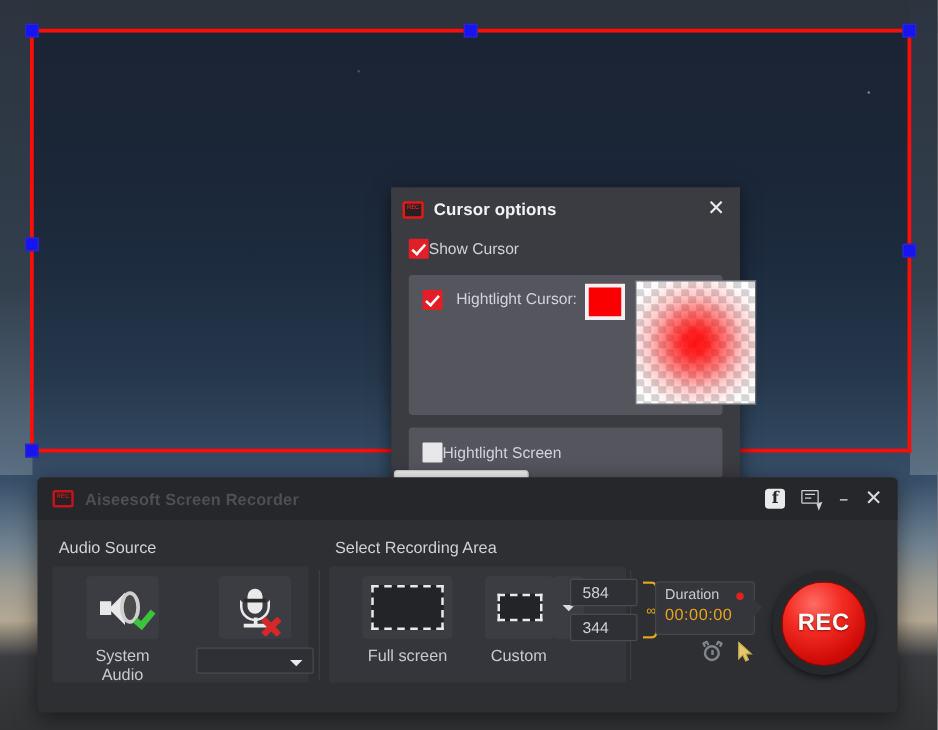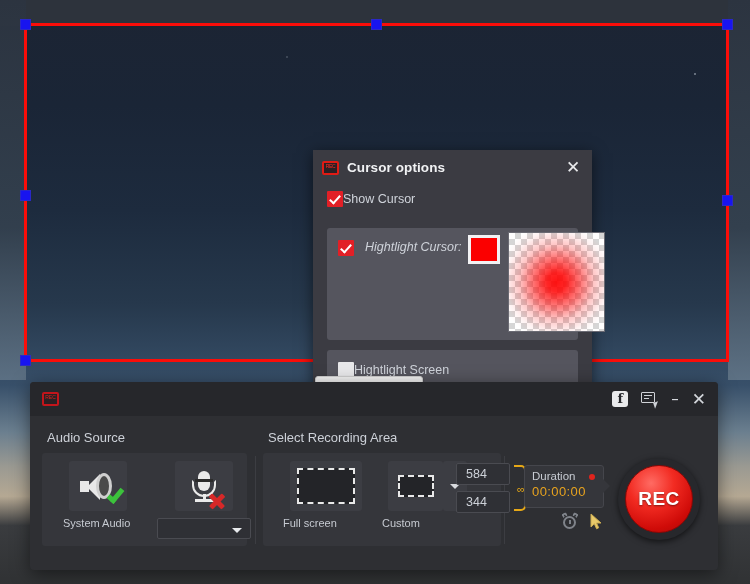--- a/index.html
+++ b/index.html
@@ -141,24 +141,23 @@
     font-size: 12.5px; color: #cfd3da;
   }
 
   .panel {
     background: #55555e;
     border-radius: 3px;
     margin: 0 14px;
   }
   .panel-hl {
     height: 112px;
-    margin-top: 15px;
+    margin-top: 7px;
     position: relative;
     padding: 12px 0 0 11px;
-    font-style: italic;
   }
   .hl-row { display: flex; align-items: flex-start; }
   .hl-label { margin-left: 11px; font-size: 12.5px; color: #cfd3da; }
   .swatch {
     position: absolute;
     left: 141px; top: 7px;
     width: 32px; height: 29px;
     background: #fb0000;
     border: 3px solid #f2f2f4;
   }
@@ -299,21 +298,22 @@
   .tile-sys  { left: 27px;  top: 8px;  width: 58px; height: 50px; }
   .tile-mic  { left: 133px; top: 8px;  width: 58px; height: 50px; }
   .tile-full { left: 27px;  top: 8px;  width: 72px; height: 50px; }
   .tile-cust { left: 125px; top: 8px;  width: 55px; height: 50px; }
   .tile-cust-arrow {
     left: 180px; top: 8px; width: 24px; height: 50px;
     background: #3c3d43;
   }
   .under-label {
     position: absolute;
-    font-size: 11px; color: #c6cad1;
+    font-size: 13px; color: #c6cad1;
+    text-align: center;
   }
   .ul-sys  { left: 21px;  top: 64px; width: 70px; }
   .ul-full { left: 20px;  top: 64px; width: 86px; }
   .ul-cust { left: 119px; top: 64px; width: 66px; }
 
   .audio-dd {
     position: absolute;
     left: 115px; top: 65px;
     width: 94px; height: 21px;
     background: #2f3035;
@@ -558,20 +558,21 @@
     </div>
   </div>
 
   <div class="app">
 
     <div class="app-titlebar">
       <div class="app-icon">
         <div class="cam-body"></div>
         <div class="cam-txt">REC</div>
       </div>
+      <div class="app-title">Aiseesoft Screen Recorder</div>
 
       <div class="win-ctrls">
         <div class="fb-btn">f</div>
         <div class="fdbk-icon">
           <div class="bub"></div>
             <div class="l1"></div>
             <div class="l2"></div>
             <div class="cur"></div>
         </div>
         <div class="min-btn">–</div>

